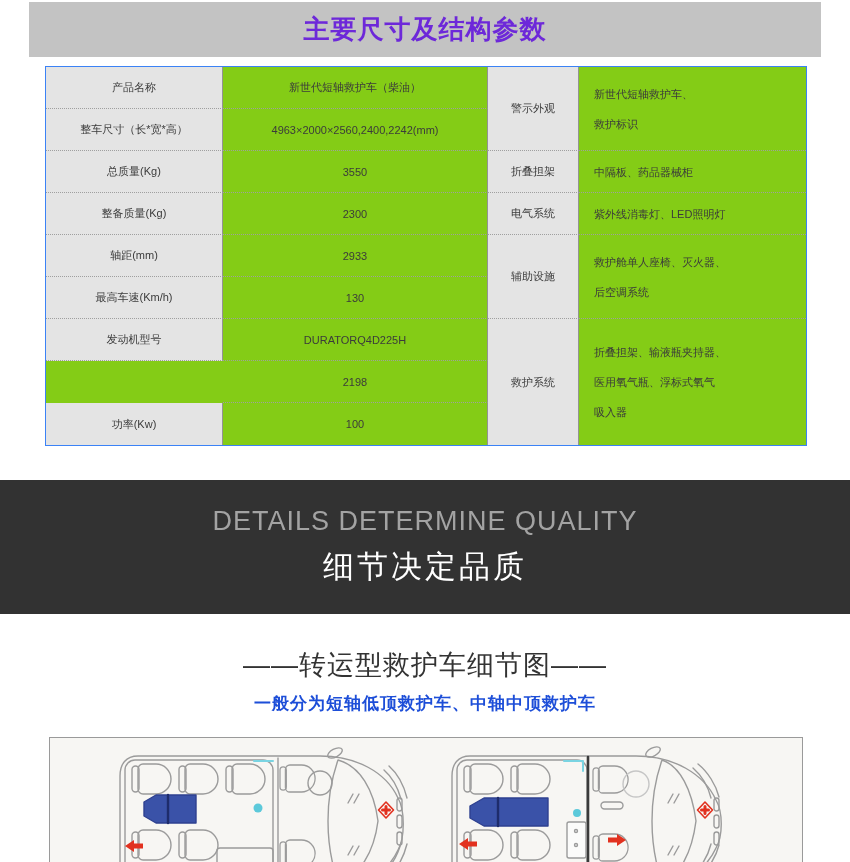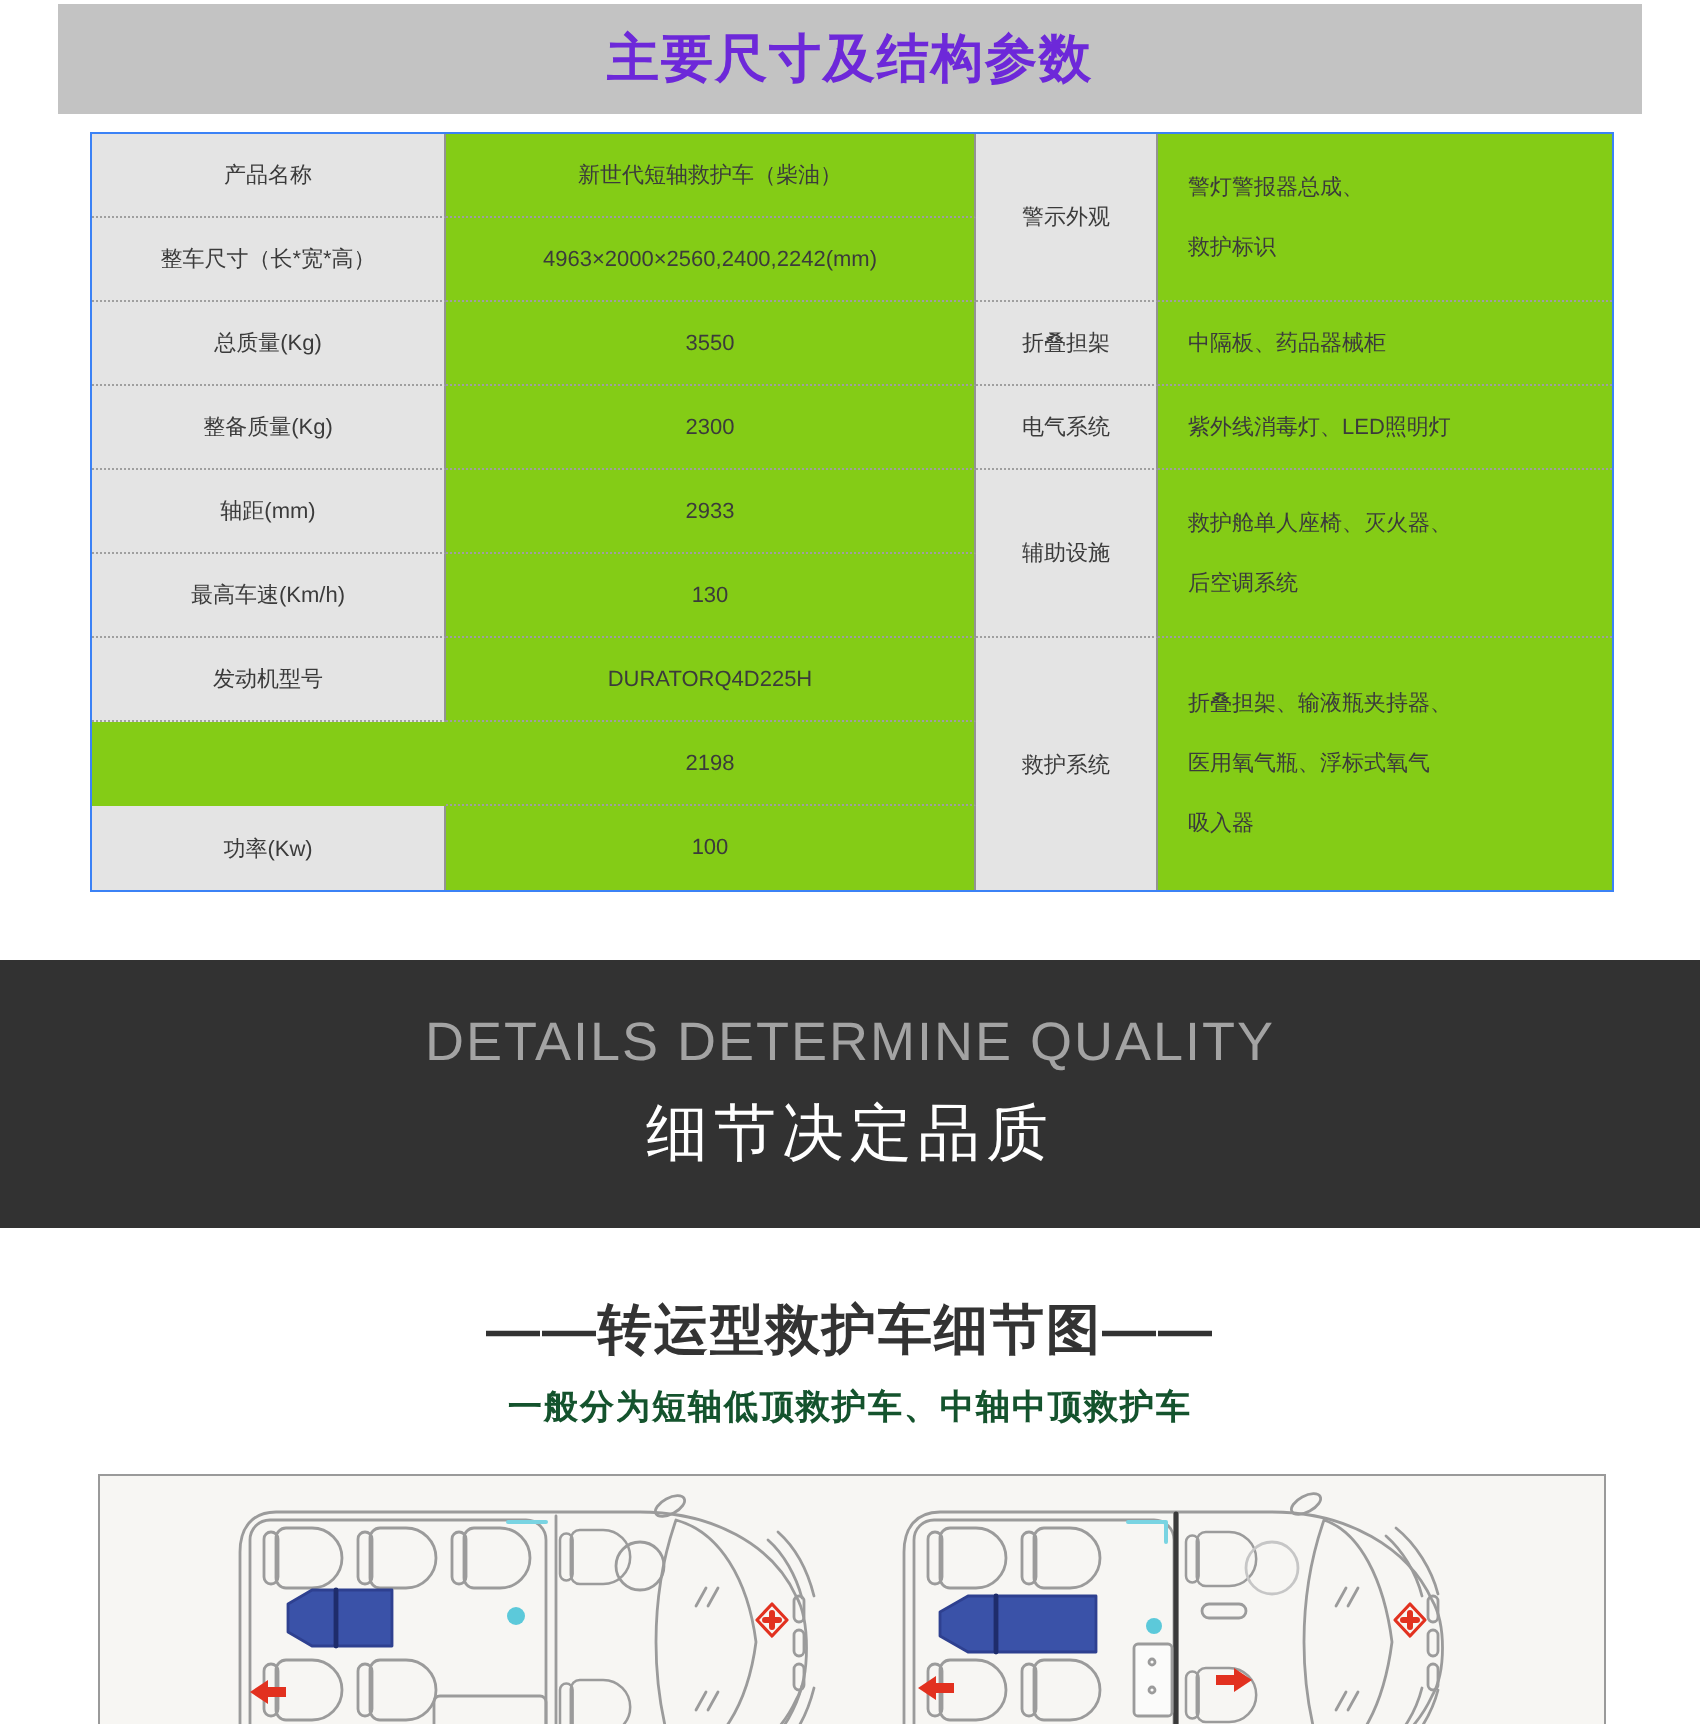--- a/index.html
+++ b/index.html
@@ -43,25 +43,25 @@
   
   .dark-banner{
     margin-top:34px;height:134px;background:#323232;
     display:flex;flex-direction:column;align-items:center;justify-content:center;
   }
   .banner-en{color:#a3a3a3;font-size:27px;letter-spacing:1px;}
   .banner-cn{color:#ffffff;font-size:31px;font-weight:normal;letter-spacing:3px;margin-top:9px;}
   
   .detail-title{
     margin-top:32px;text-align:center;
-    font-size:27px;line-height:38px;font-weight:bold;color:#333;letter-spacing:1px;
+    font-size:27px;line-height:38px;font-weight:normal;color:#333;letter-spacing:1px;
   }
   .detail-sub{
     margin-top:8px;text-align:center;
-    font-size:17px;line-height:24px;font-weight:600;color:#14532d;letter-spacing:1px;
+    font-size:17px;line-height:24px;font-weight:600;color:#1d4ed8;letter-spacing:1px;
   }
   .diagram-box{
     position:relative;
     margin:21px 0 0 49px;width:752px;height:160px;
     border:1px solid #9a9a9a;background:#f7f6f3;
   }
   svg.van{position:absolute;overflow:visible;
     stroke:#9b9b9b;fill:none;stroke-width:1.4;
     stroke-linecap:round;stroke-linejoin:round;}
   .blue{fill:#3a52a8;stroke:#2e4090;}
@@ -95,21 +95,21 @@
   <div class="cell" style="grid-area:5/2">2933</div>
   <div class="cell lab" style="grid-area:6/1">最高车速(Km/h)</div>
   <div class="cell" style="grid-area:6/2">130</div>
   <div class="cell lab" style="grid-area:7/1">发动机型号</div>
   <div class="cell" style="grid-area:7/2">DURATORQ4D225H</div>
   <div class="cell" style="grid-area:8/2">2198</div>
   <div class="cell lab no-bb" style="grid-area:9/1">功率(Kw)</div>
   <div class="cell no-bb" style="grid-area:9/2">100</div>
 
   <div class="cell lab" style="grid-area:1/3/3/4">警示外观</div>
-  <div class="cell rval" style="grid-area:1/4/3/5">警灯警报器总成、
+  <div class="cell rval" style="grid-area:1/4/3/5">新世代短轴救护车、
 救护标识</div>
   <div class="cell lab" style="grid-area:3/3/4/4">折叠担架</div>
   <div class="cell rval" style="grid-area:3/4/4/5">中隔板、药品器械柜</div>
   <div class="cell lab" style="grid-area:4/3/5/4">电气系统</div>
   <div class="cell rval" style="grid-area:4/4/5/5">紫外线消毒灯、LED照明灯</div>
   <div class="cell lab" style="grid-area:5/3/7/4">辅助设施</div>
   <div class="cell rval" style="grid-area:5/4/7/5">救护舱单人座椅、灭火器、
 后空调系统</div>
   <div class="cell lab no-bb" style="grid-area:7/3/10/4">救护系统</div>
   <div class="cell rval no-bb" style="grid-area:7/4/10/5">折叠担架、输液瓶夹持器、

